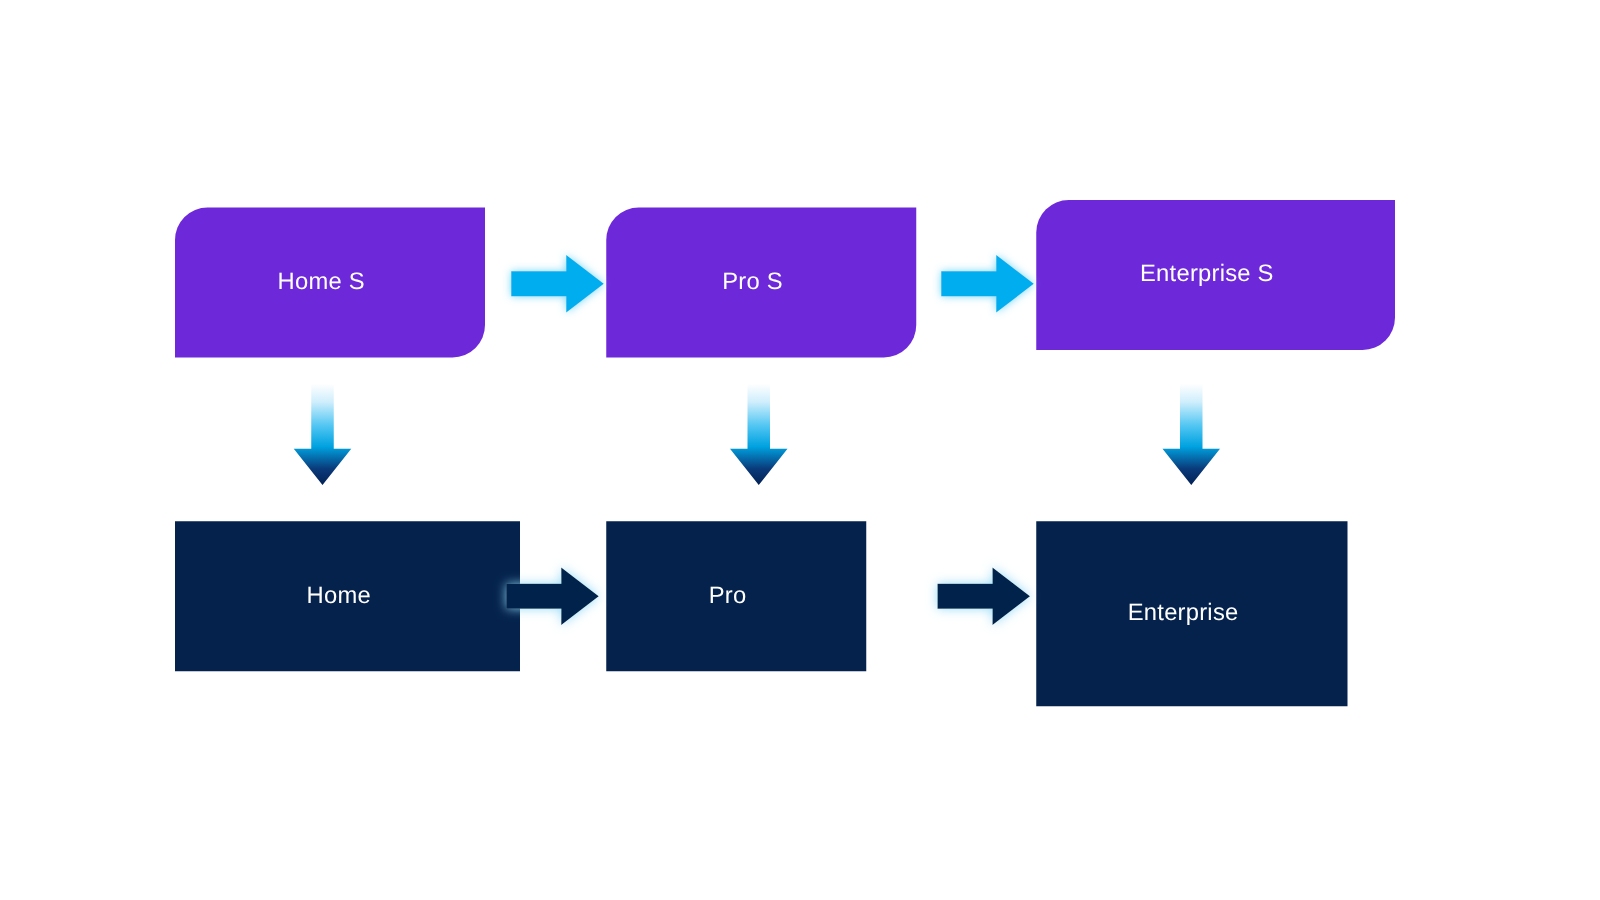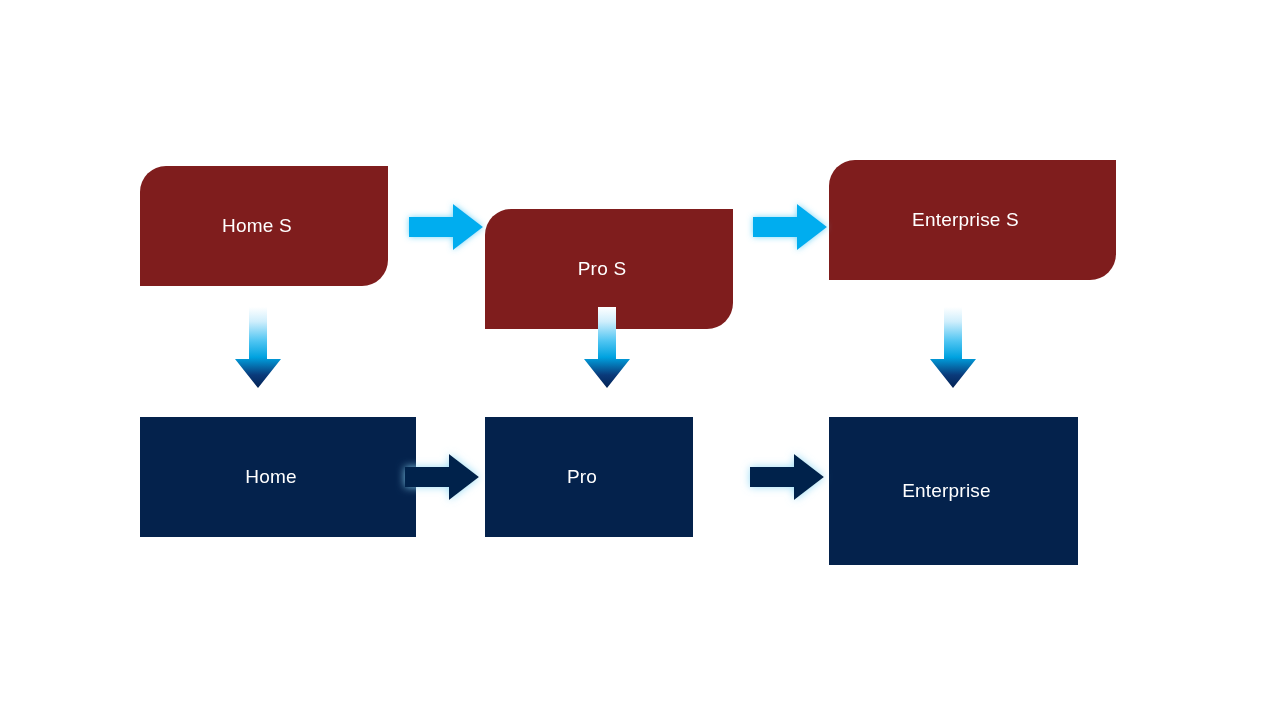--- a/index.html
+++ b/index.html
@@ -38,21 +38,21 @@
 
   .node .node-label {
     display: block;
     width: 100%;
     text-align: center;
     padding-right: 14px;
   }
 
   
   .node-top {
-    background: #7f1d1d;
+    background: #6d28d9;
     border-radius: 26px 0 26px 0;
     justify-content: center;
   }
 
   
   .node-bottom {
     background: #04224C;
     border-radius: 0;
   }
 
@@ -127,21 +127,21 @@
           </feMerge>
         </filter>
       </defs>
     </svg>
   </div>
 
   <div class="node node-top" style="left:140px; top:166px; width:248px; height:120px;">
     <span class="node-label">Home S</span>
   </div>
 
-  <div class="node node-top" style="left:485px; top:166px; width:248px; height:120px;margin-top:43px;">
+  <div class="node node-top" style="left:485px; top:166px; width:248px; height:120px;">
     <span class="node-label">Pro S</span>
   </div>
 
   <div class="node node-top" style="left:829px; top:160px; width:287px; height:120px;">
     <span class="node-label">Enterprise S</span>
   </div>
 
   <div class="arrow arrow-right-cyan" style="left:409px; top:203px; width:74px; height:48px;">
     <svg viewBox="0 0 74 48" preserveAspectRatio="none">
       <polygon class="shape" points="0,14 44,14 44,1 74,24 44,47 44,34 0,34"></polygon>

